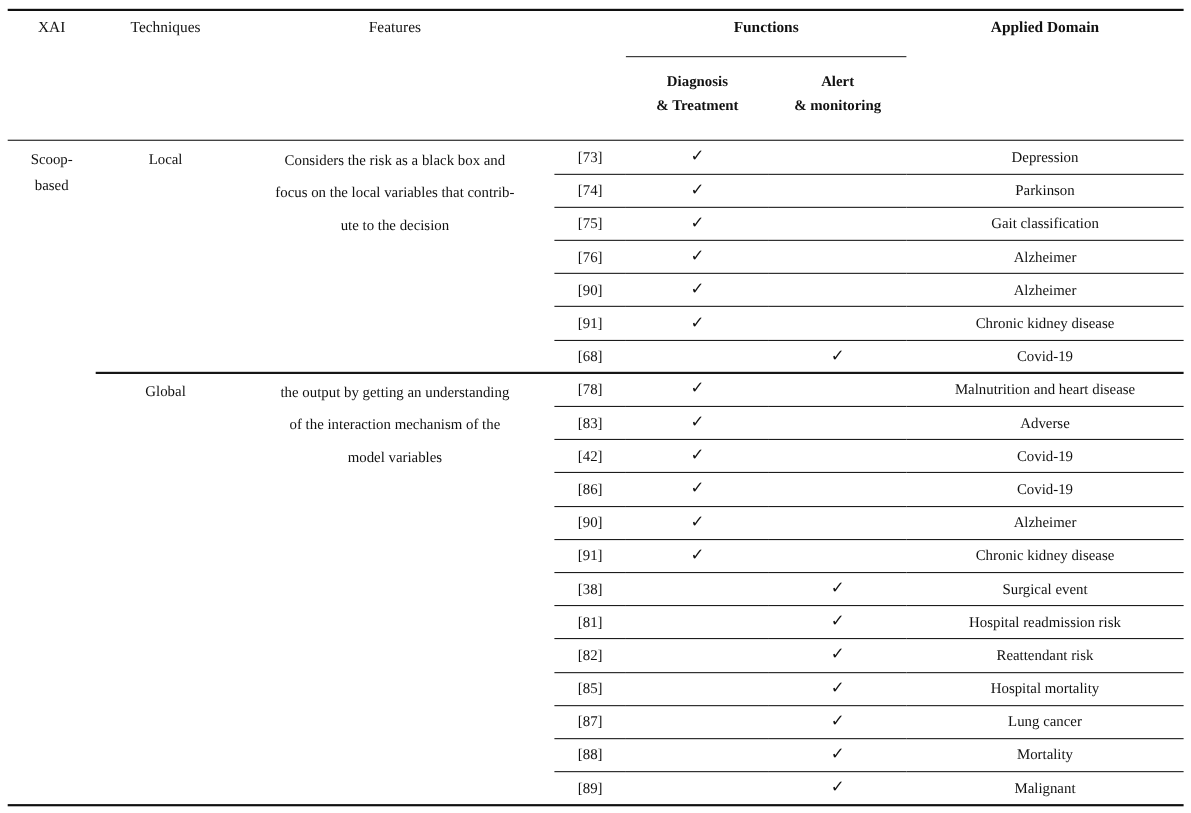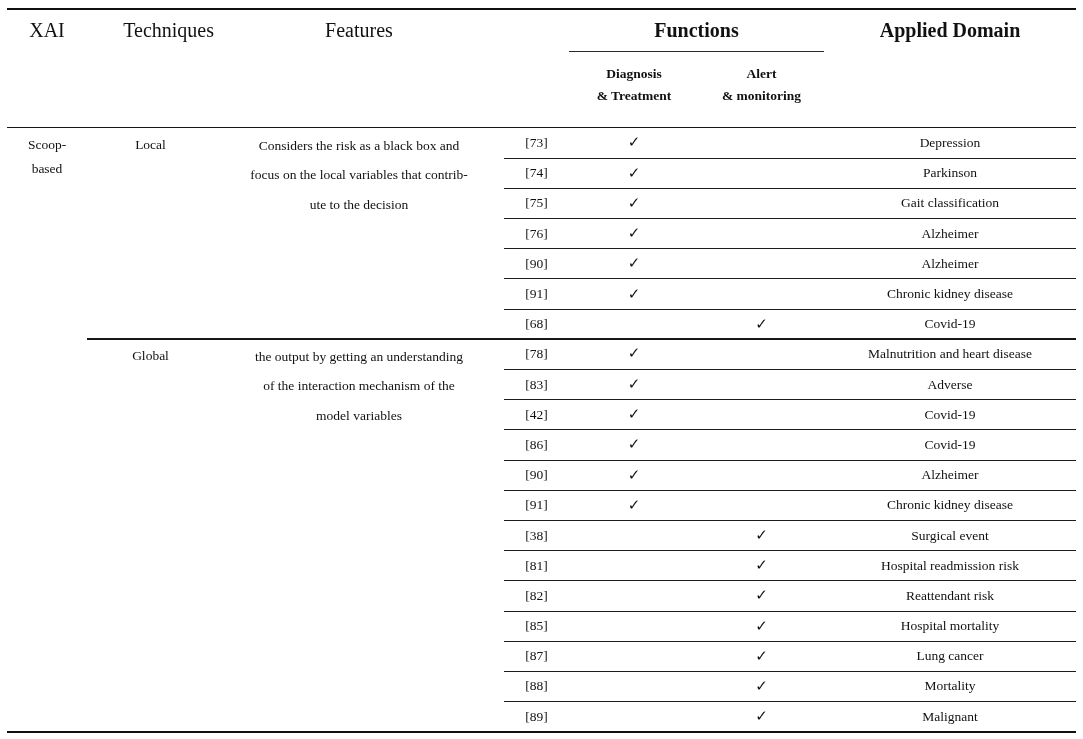--- a/index.html
+++ b/index.html
@@ -25,29 +25,29 @@
     border-bottom: 2.5px solid #101010;
   }
   
   .thead {
     display: grid;
     grid-template-columns: 80px 127px 290px 65px 130px 125px 252px;
     grid-template-rows: 42px 74.5px;
     border-bottom: 1.5px solid #161616;
   }
   .th {
-    font-size: 20px;
+    font-size: 14px;
     text-align: center;
     padding-top: 8px;
     line-height: 1.2;
   }
   .th.span-rows { grid-row: 1 / 3; }
   .th.bold { font-weight: bold; }
   .col-1 { grid-column: 1; }
-  .col-2 { grid-column: 2; text-align: right; }
+  .col-2 { grid-column: 2; }
   .col-3 { grid-column: 3; }
   .col-4 { grid-column: 4; }
   .col-7 { grid-column: 7; }
   .fn-group {
     grid-column: 5 / 7;
     grid-row: 1;
     border-bottom: 1.5px solid #2a2a2a;
   }
   .subhead {
     grid-row: 2;

